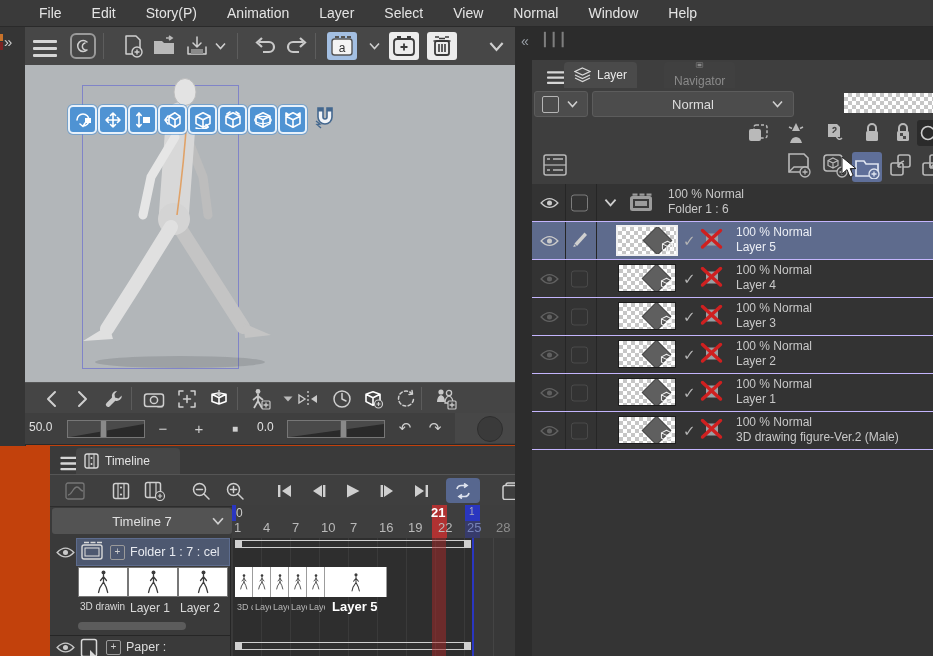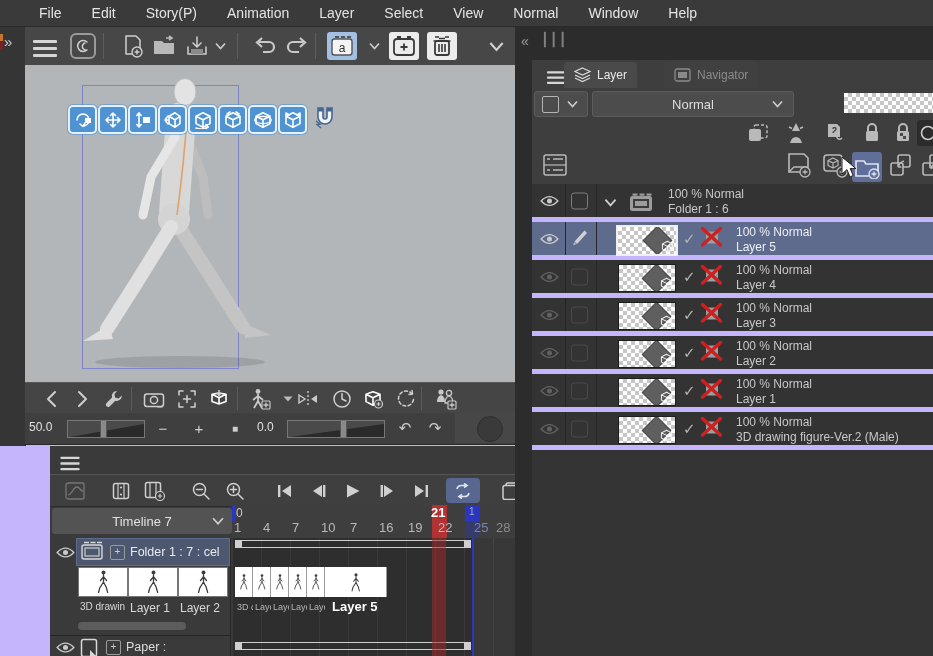--- a/index.html
+++ b/index.html
@@ -1,16 +1,16 @@
 <!DOCTYPE html>
 <html><head>
 <meta charset="utf-8">
 <style>
   html,body{margin:0;padding:0;background:#222;}
-  #app{position:relative;width:933px;height:656px;overflow:hidden;background:#c4b5fd;
+  #app{position:relative;width:933px;height:656px;overflow:hidden;background:#c2410c;
        font-family:"Liberation Sans","DejaVu Sans",sans-serif;color:#ddd;
        -webkit-font-smoothing:antialiased;}
   .abs{position:absolute;}
 
   
   .menubar{left:0;top:0;width:933px;height:27px;background:#3a3a3a;display:flex;align-items:center;
            padding-left:24px;gap:0;border-bottom:1px solid #2a2a2a;box-sizing:border-box;}
   .menu-item{font-size:14px;color:#e4e4e4;padding:0 15px;cursor:default;}
 
   
@@ -82,21 +82,21 @@
   .lp-tab{position:absolute;top:2px;height:26px;border-radius:4px 4px 0 0;display:flex;align-items:center;gap:6px;
           padding:0 10px;font-size:12px;}
   .lp-tab.active{background:#4a4a4a;color:#e8e8e8;}
   .lp-tab.inactive{background:#404040;color:#8a8a8a;}
   .blend-row{position:absolute;left:0;top:28px;width:401px;height:30px;}
   .combo{position:absolute;background:#4c4c4c;border:1px solid #5c5c5c;border-radius:3px;display:flex;align-items:center;}
   .checker{background-image:conic-gradient(#c6c6c6 25%,#fff 25% 50%,#c6c6c6 50% 75%,#fff 75%);background-size:8px 8px;}
   .icons-row{position:absolute;width:401px;}
   .lp-ic{position:absolute;width:26px;height:26px;display:flex;align-items:center;justify-content:center;}
   .lrows{position:absolute;left:0;top:124px;width:401px;height:472px;background:#343434;}
-  .lrow{position:relative;width:401px;height:38px;background:#333;border-bottom:5px solid #c4b5fd;box-sizing:border-box;}
+  .lrow{position:relative;width:401px;height:38px;background:#333;border-bottom:1px solid #c4b5fd;box-sizing:border-box;}
   .lrow.sel{background:#5e6b8d;}
   .lrow.paper{height:44px;}
   .coldiv{position:absolute;top:0;width:1px;height:100%;background:#262626;}
   .eye-w{position:absolute;left:5px;top:50%;transform:translateY(-50%);width:24px;display:flex;justify-content:center;}
   .cbx{position:absolute;left:39px;top:50%;transform:translateY(-50%);width:15px;height:15px;border:1px solid #7d7d7d;border-radius:3px;}
   .dim{opacity:.3;}
   .thumb{position:absolute;left:86px;top:4px;width:58px;height:28px;border:1px solid #1e1e1e;box-sizing:border-box;overflow:hidden;}
   .thumb.selt{left:84px;top:3px;width:62px;height:31px;border:2px solid #f0f0f0;}
   .diamond{position:absolute;right:8px;top:3px;width:19px;height:19px;background:#5f5f5f;transform:rotate(45deg);border:1px solid #4a4a4a;}
   .ltext{position:absolute;left:204px;top:3px;line-height:15px;font-size:12px;color:#c8c8c8;white-space:nowrap;}
@@ -398,20 +398,29 @@
       <div class="knob"></div>
     </div>
   </div>
 
   <div class="abs tl-panel" id="tlpanel">
     <div class="hamb" style="left:8px;top:9px;transform:scale(.8);">
         <i></i>
         <i></i>
         <i></i>
       </div>
+    <div class="tl-tab">
+      <svg width="15" height="16" viewBox="0 0 15 16">
+          <rect x="1" y="1" width="13" height="14" rx="2" fill="none" stroke="#d8d8d8" stroke-width="1.4"></rect>
+          <path d="M5 1 V15 M10 1 V15" stroke="#d8d8d8" stroke-width="1"></path>
+          <circle cx="7.5" cy="5" r="1" fill="#d8d8d8"></circle>
+          <circle cx="7.5" cy="11" r="1" fill="#d8d8d8"></circle>
+        </svg>
+      <span>Timeline</span>
+    </div>
     <div class="tl-toolbar" id="tltb">
         <div class="tl-ic " style="left:12px;">
           <svg width="20" height="18" viewBox="0 0 20 18">
             <rect x="1" y="1" width="18" height="16" rx="2" fill="none" stroke="#777" stroke-width="1.3"></rect>
             <path d="M3 13 C7 13 8 5 12 5 C15 5 15 9 18 9" fill="none" stroke="#777" stroke-width="1.3"></path>
           </svg>
         </div>
         <div class="tl-ic " style="left:58px;">
           <svg width="18" height="18" viewBox="0 0 18 18">
             <rect x="1.5" y="1.5" width="15" height="15" rx="2" fill="none" stroke="#cfcfcf" stroke-width="1.5" stroke-linecap="round" stroke-linejoin="round"></rect>
@@ -501,21 +510,21 @@
         <span class="abs" style="left:199px;top:0px;font-size:13px;font-weight:bold;color:#fff;">21</span>
         <span class="abs" style="left:237px;top:1px;font-size:10px;color:#aab;">1</span>
         <span class="num" style="left:2px;color:#b9b9b9;">1</span>
         <span class="num" style="left:31px;color:#b9b9b9;">4</span>
         <span class="num" style="left:60px;color:#b9b9b9;">7</span>
         <span class="num" style="left:89px;color:#b9b9b9;">10</span>
         <span class="num" style="left:118px;color:#b9b9b9;">7</span>
         <span class="num" style="left:147px;color:#b9b9b9;">16</span>
         <span class="num" style="left:176px;color:#b9b9b9;">19</span>
         <span class="num" style="left:206px;color:#b9b9b9;">22</span>
-        <span class="num" style="left:242px;color:#7683b8;">25</span>
+        <span class="num" style="left:235px;color:#7683b8;">25</span>
         <span class="num" style="left:264px;color:#8d8d8d;">28</span>
       </div>
     <div class="tracks" id="tracks">
         <div class="lblcol">
           <div class="abs" style="left:26px;top:0;width:154px;height:28px;background:#4d5870;border:1px solid #5d6c8e;box-sizing:border-box;"></div>
           <div class="abs eyeA" style="left:6px;top:7px;"><svg width="19" height="13" viewBox="0 0 20 14" style="opacity:1">
               <path d="M1 7 Q10 -2.5 19 7 Q10 16.5 1 7 Z" fill="none" stroke="#c9c9c9" stroke-width="1.5"></path>
               <circle cx="10" cy="7" r="2.7" fill="#c9c9c9"></circle>
             </svg></div>
           <div class="abs" style="left:30px;top:3px;"><svg width="24" height="20" viewBox="0 0 24 20">
@@ -627,21 +636,21 @@
         <i></i>
         <i></i>
       </div>
     <div class="lp-tab active" style="left:32px;">
       <svg width="17" height="16" viewBox="0 0 17 16">
           <path d="M8.5 1 L16 4.5 L8.5 8 L1 4.5 Z" fill="none" stroke="#d8d8d8" stroke-width="1.2"></path>
           <path d="M1 8 L8.5 11.5 L16 8 M1 11 L8.5 14.5 L16 11" fill="none" stroke="#d8d8d8" stroke-width="1.2"></path>
         </svg>
       <span>Layer</span>
     </div>
-    <div class="lp-tab inactive" style="left:132px;">
+    <div class="lp-tab inactive" style="left:132px;flex-direction:column;">
       <svg width="17" height="14" viewBox="0 0 17 14">
           <rect x="1" y="1" width="15" height="12" rx="2" fill="none" stroke="#8a8a8a" stroke-width="1.3"></rect>
           <rect x="4" y="4" width="9" height="6" fill="#8a8a8a"></rect>
         </svg>
       <span>Navigator</span>
     </div>
 
     <div class="blend-row">
       <div class="combo" style="left:2px;top:3px;width:52px;height:24px;">
         <div style="width:15px;height:15px;border:1.5px solid #b5b5b5;border-radius:2px;margin-left:7px;"></div>

